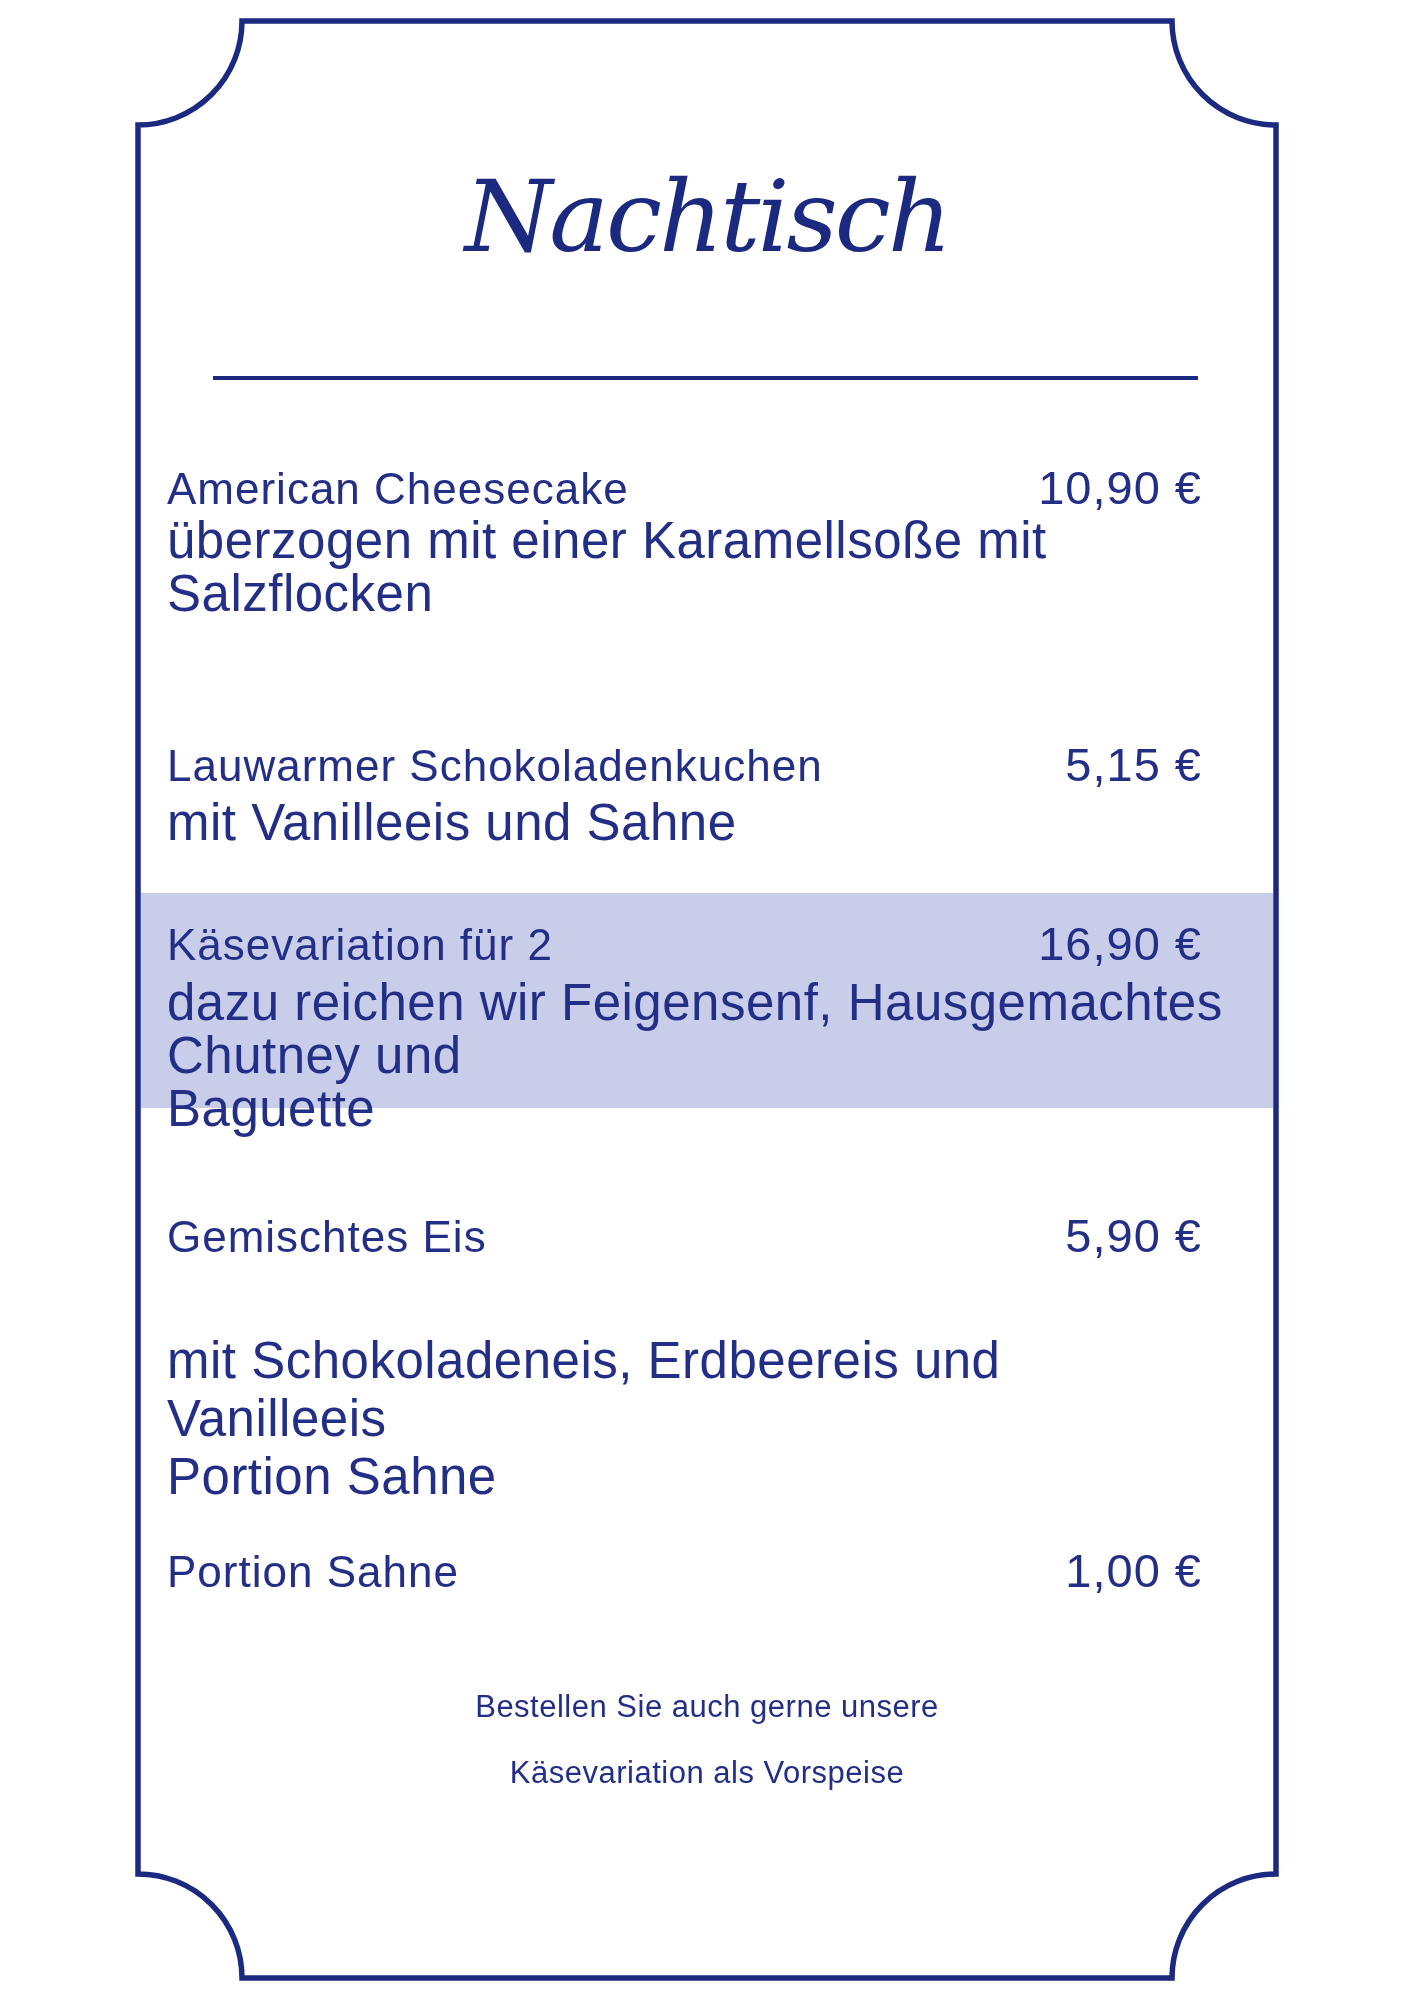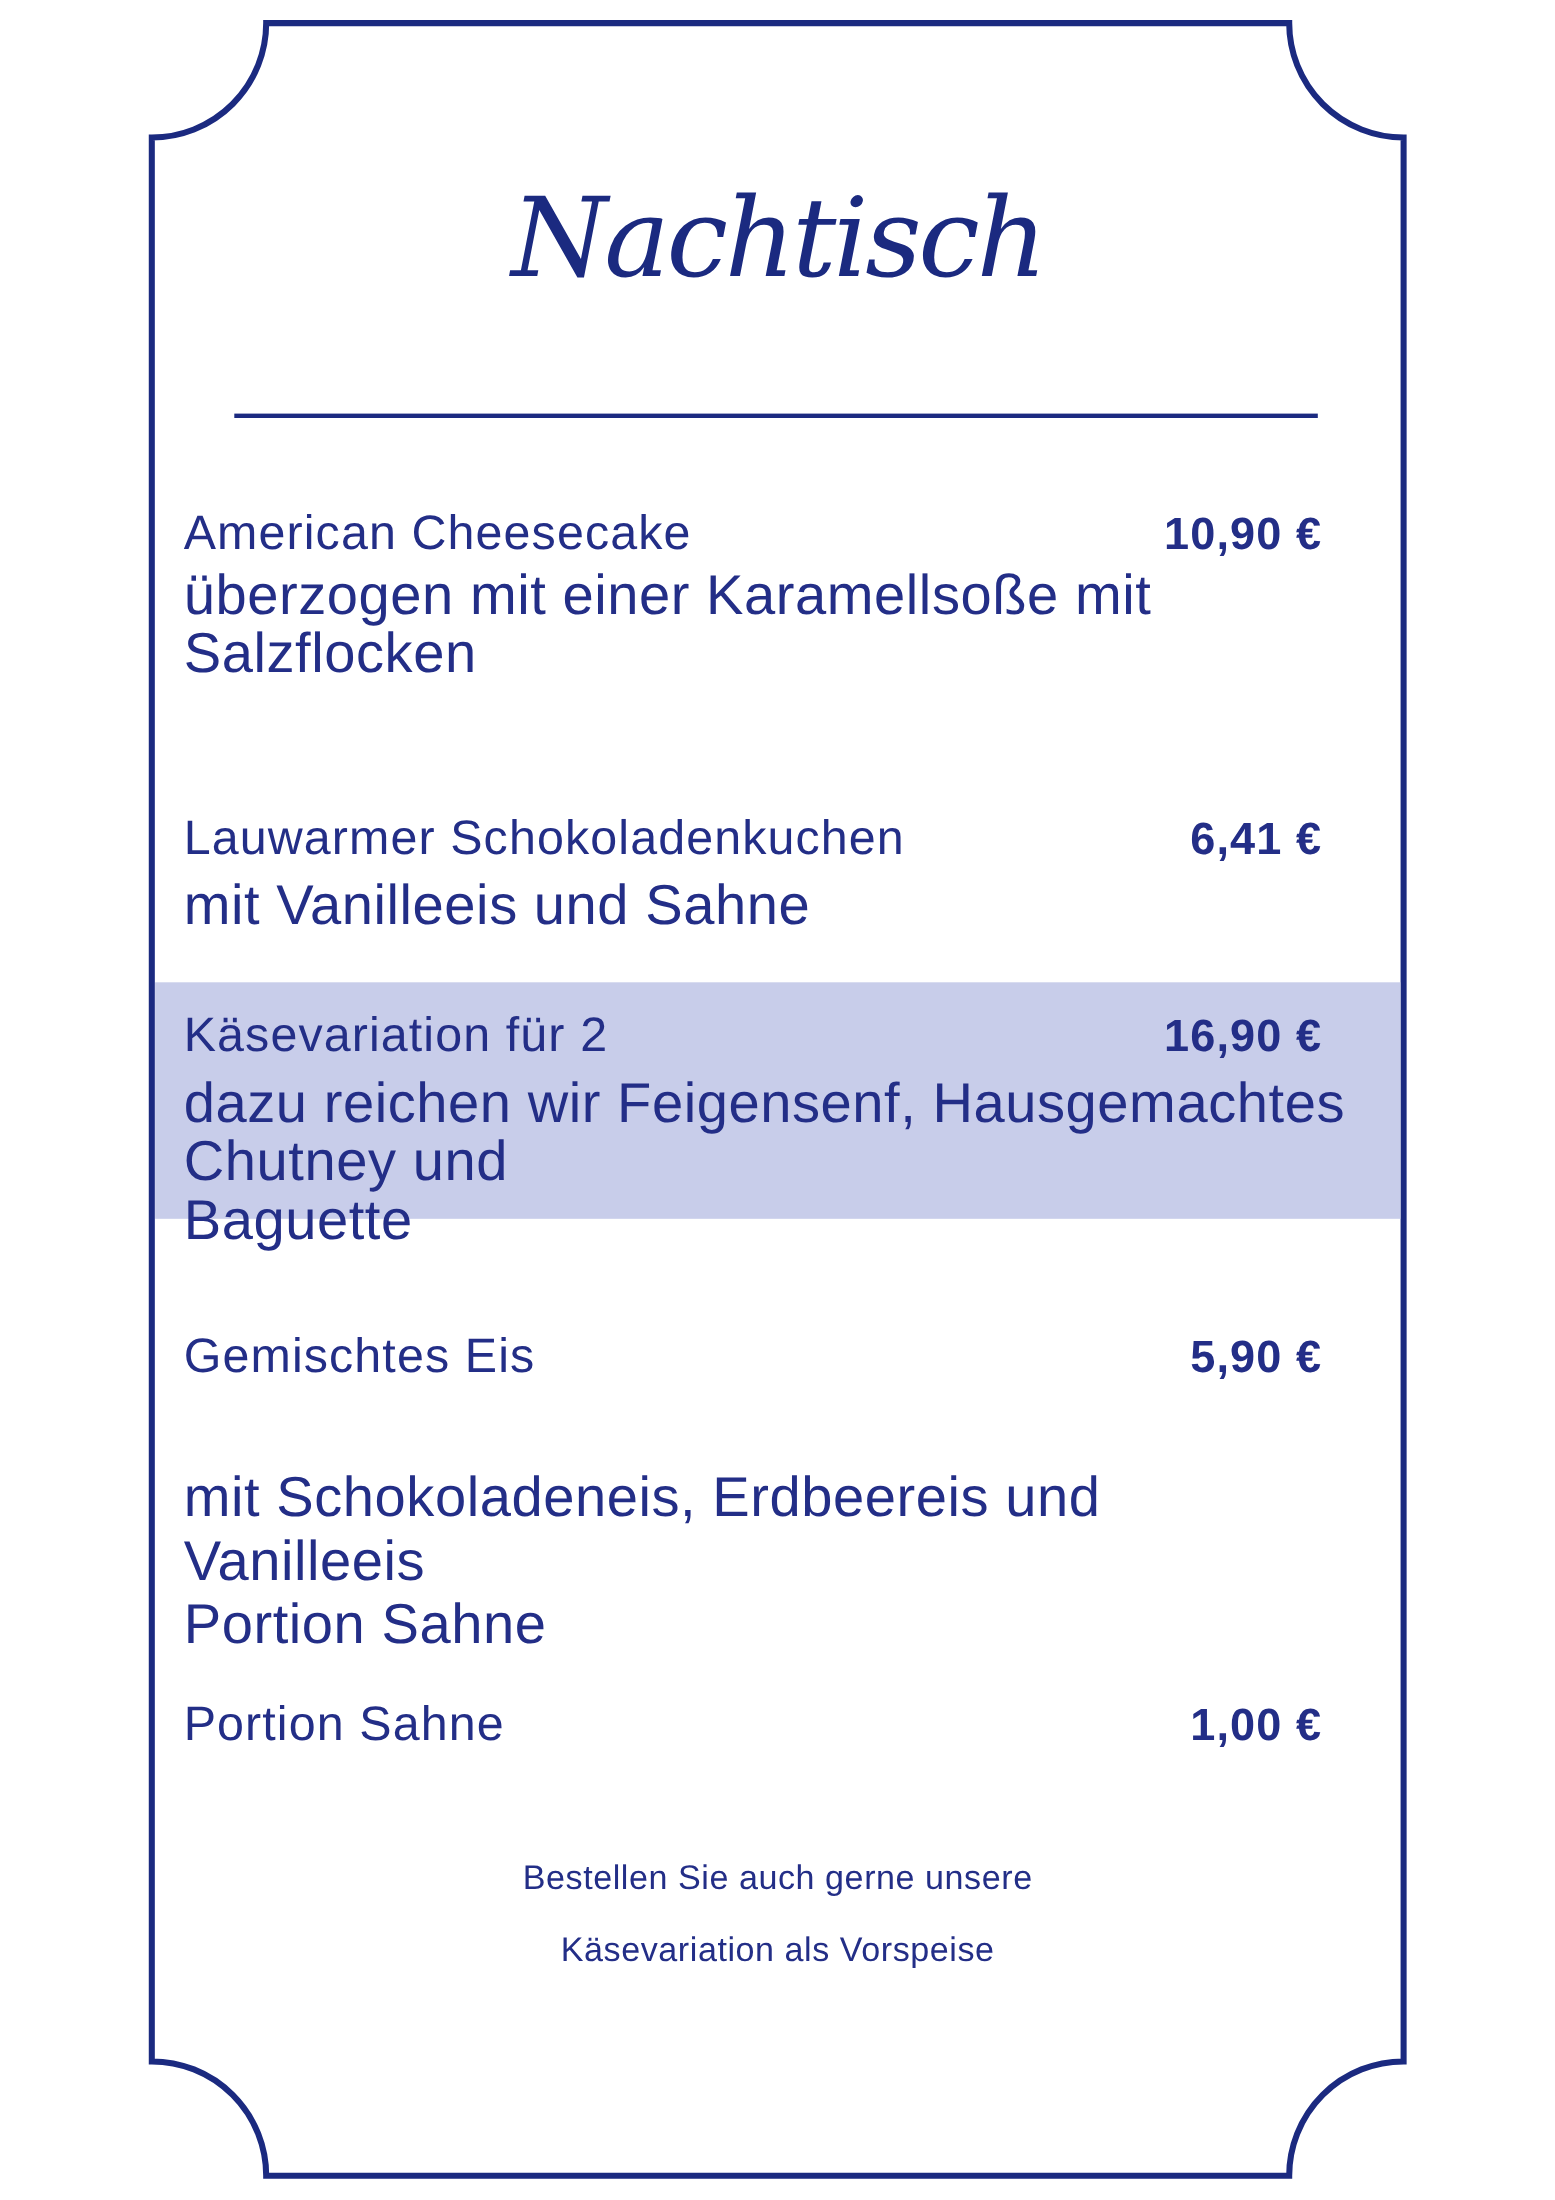--- a/index.html
+++ b/index.html
@@ -42,24 +42,23 @@
     display:flex;
     justify-content:space-between;
     align-items:baseline;
   }
   .item-name{
     font-size:44px;
     letter-spacing:1px;
     white-space:nowrap;
   }
   .item-price{
-    font-size:41px;
+    font-size:47px;
     letter-spacing:1px;
     white-space:nowrap;
-    font-weight:bold;
   }
   .item-desc{
     position:absolute;
     left:167px;right:190px;
     font-size:51px;
     letter-spacing:0.5px;
   }
   .desc-line{display:block;}
   .lh53 .desc-line{line-height:53px;}
   .lh58 .desc-line{line-height:58px;}
@@ -98,21 +97,21 @@
   <div class="item-row row1">
     <span class="item-name">American Cheesecake</span>
     <span class="item-price">10,90 €</span>
   </div>
   <div class="item-desc desc1 lh53">
     <span class="desc-line">überzogen mit einer Karamellsoße mit Salzflocken</span>
   </div>
 
   <div class="item-row row2">
     <span class="item-name">Lauwarmer Schokoladenkuchen</span>
-    <span class="item-price">6,41 €</span>
+    <span class="item-price">5,15 €</span>
   </div>
   <div class="item-desc desc2 lh53">
     <span class="desc-line">mit Vanilleeis und Sahne</span>
   </div>
 
   <div class="item-row row3">
     <span class="item-name">Käsevariation für 2</span>
     <span class="item-price">16,90 €</span>
   </div>
   <div class="item-desc desc3 lh53">

